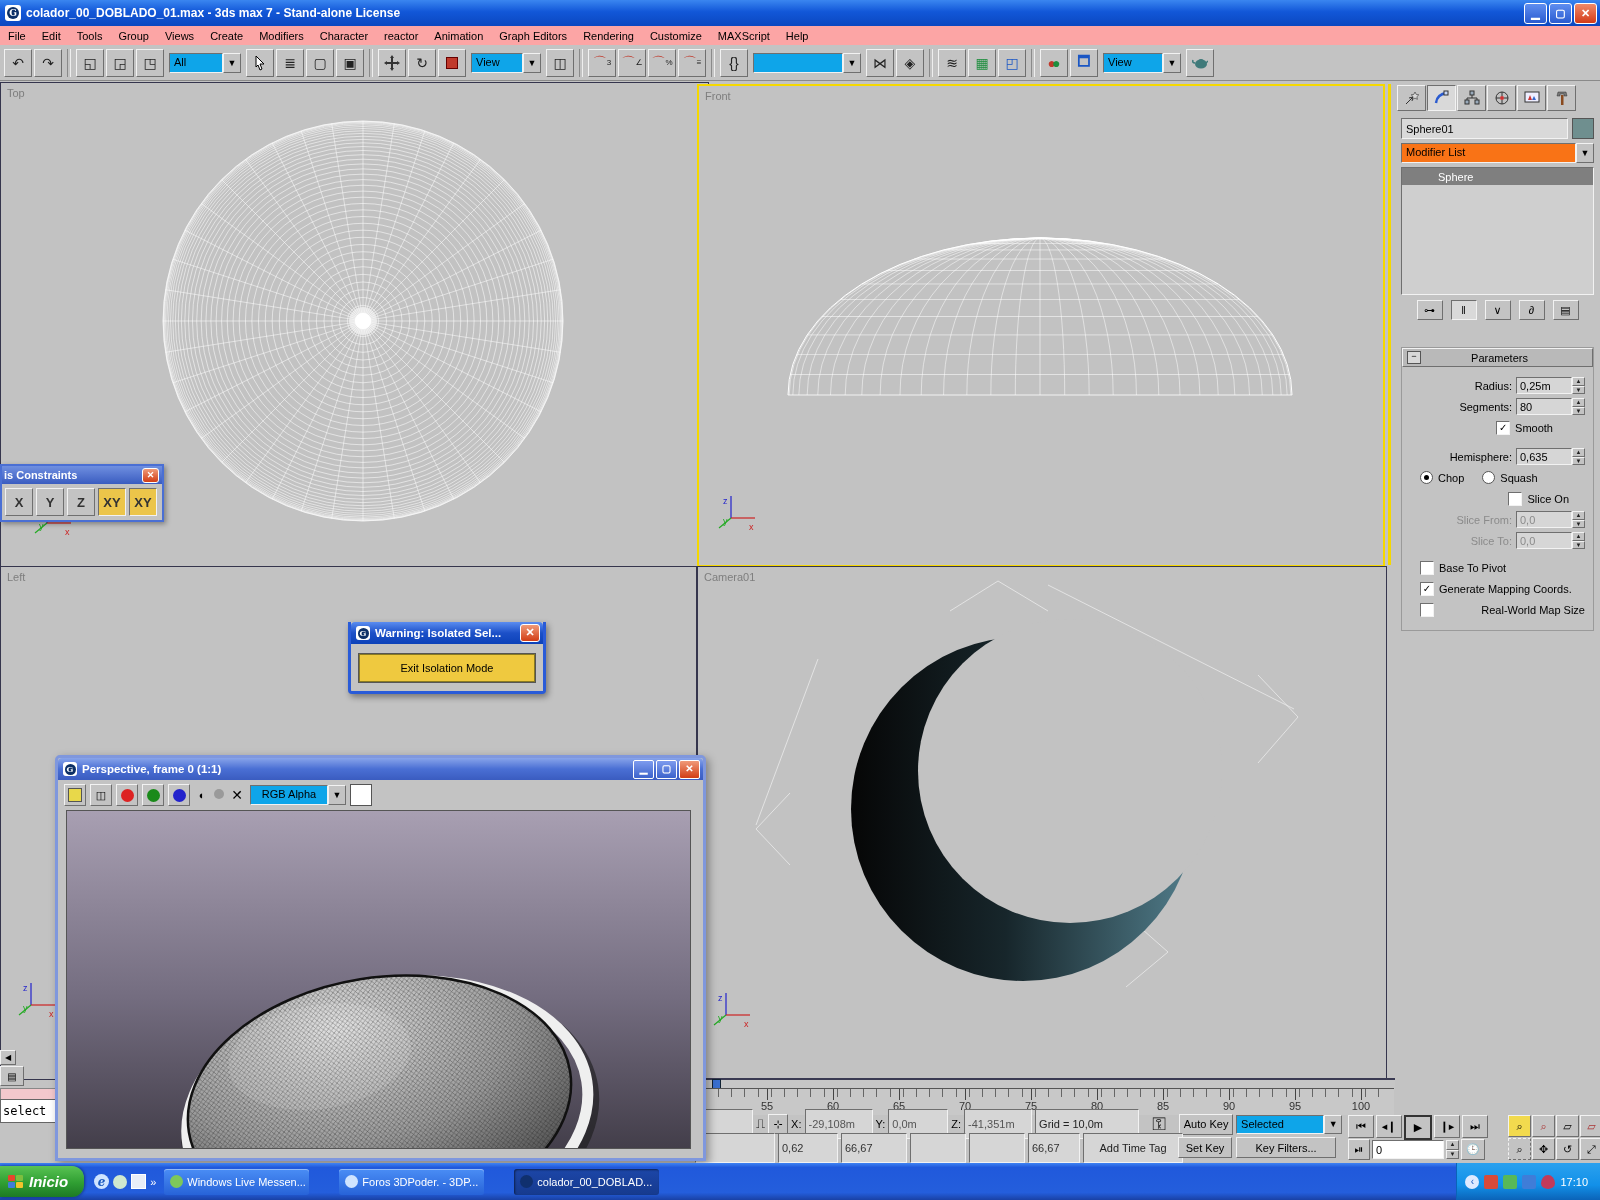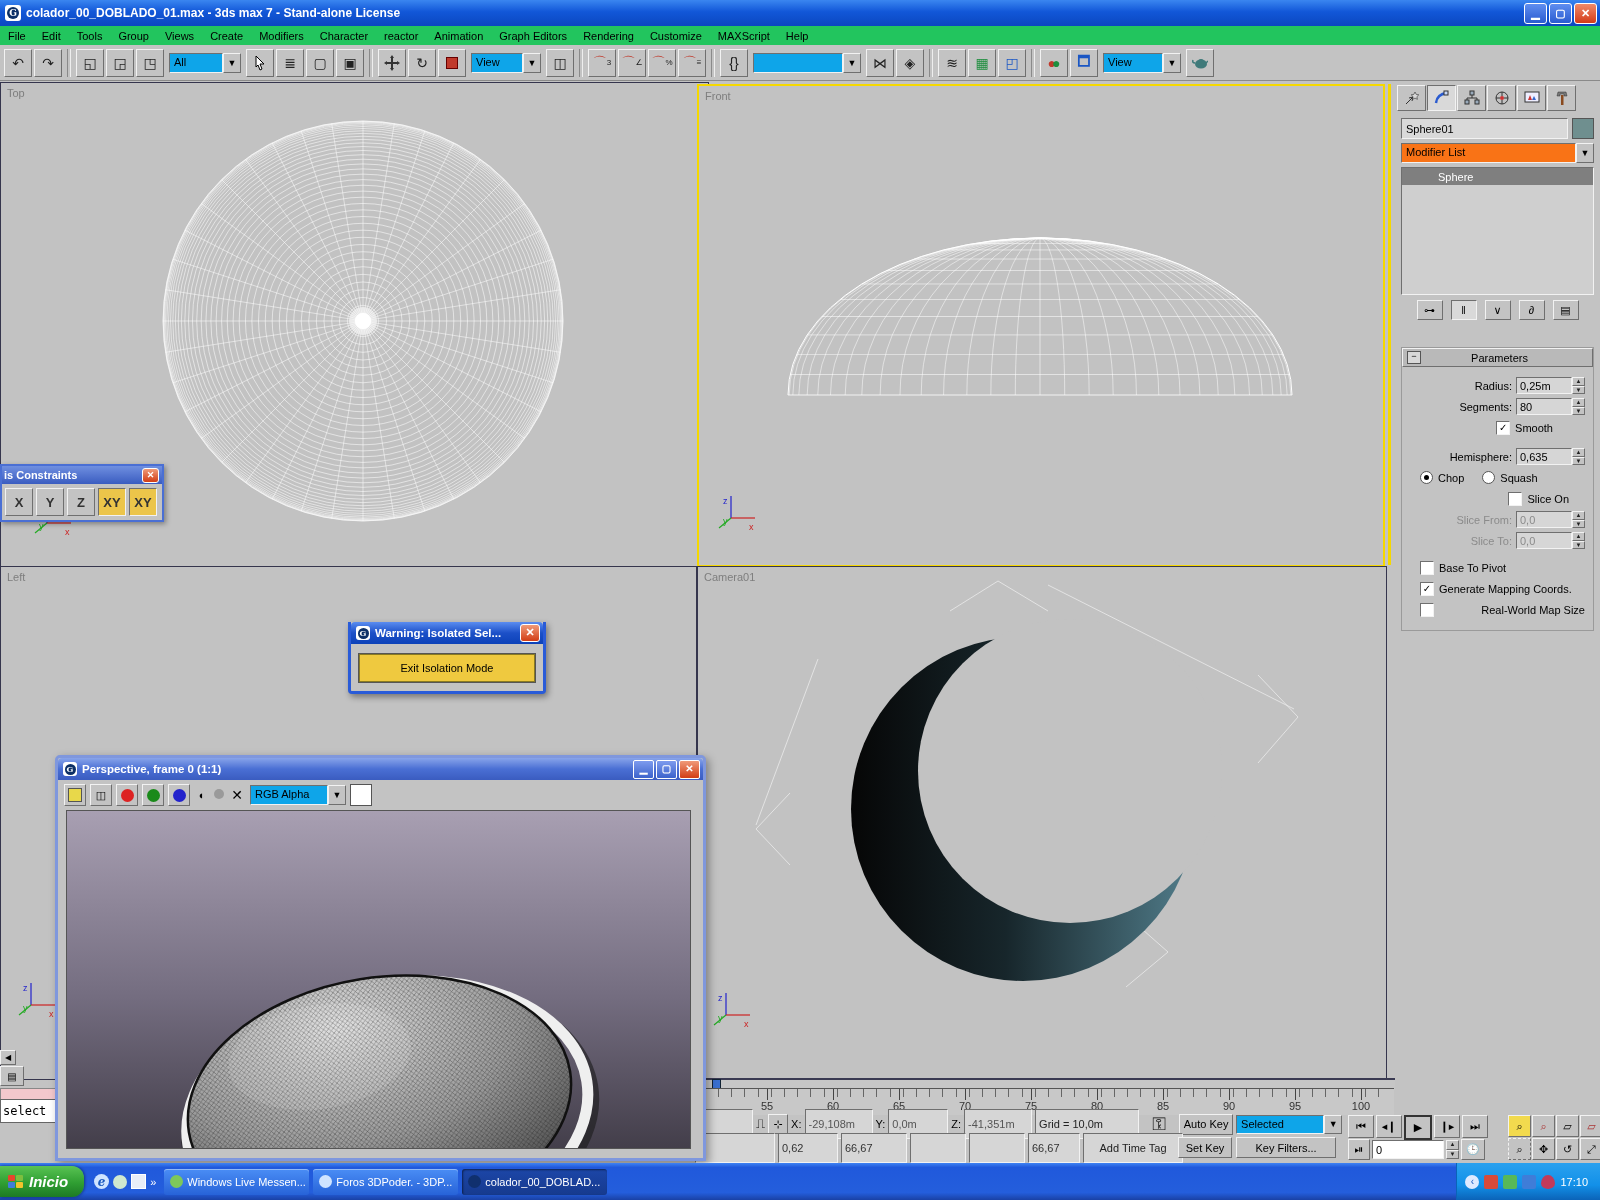--- a/index.html
+++ b/index.html
@@ -25,21 +25,21 @@
      background:linear-gradient(180deg,#3a86f0 0%,#1257d8 45%,#0b47c0 100%);
      display:flex;align-items:center;color:#fff;font-weight:bold;font-size:12px;}
   .maxlogo{width:16px;height:16px;border-radius:3px;background:#fff;display:inline-flex;
      align-items:center;justify-content:center;margin:0 5px;}
   .maxlogo i{width:12px;height:12px;border-radius:50%;background:#0c2f66;color:#fff;
      font-style:normal;font-size:9px;line-height:12px;text-align:center;font-family:"DejaVu Serif",serif;}
   .winbtns{margin-left:auto;display:flex;gap:2px;margin-right:3px;}
   .winbtn{width:21px;height:19px;border-radius:3px;color:#fff;font-size:11px;line-height:18px;
      text-align:center;background:linear-gradient(180deg,#5f8ef0,#2a5bd0);border:1px solid #fff;}
   .winbtn.close{background:linear-gradient(180deg,#ef8a6a,#d43b18);}
-  #menubar{left:0;top:26px;width:1600px;height:19px;background:#22c55e;
+  #menubar{left:0;top:26px;width:1600px;height:19px;background:#fca5a5;
      border-bottom:5px solid #0f766e;display:flex;align-items:center;}
   #menubar span{padding:2px 8px;}
   #toolbar{left:0;top:45px;width:1600px;height:36px;background:#c3c3c3;
      border-bottom:1px solid #8a8a8a;display:flex;align-items:center;gap:2px;padding-left:4px;box-sizing:border-box;}
   .tbtn{width:26px;height:26px;font-size:14px;color:#222;}
   .tsep{width:2px;height:28px;border-left:1px solid #8a8a8a;border-right:1px solid #eee;margin:0 3px;}
   .red{color:#c0392b;} .grn{color:#1e8e3e;} .blu{color:#1a56c4;}
   
   .vp{background:#c2c2c2;border:1px solid #35354d;}
   .vplabel{position:absolute;left:6px;top:4px;color:#7e7e7e;font-size:11px;}
@@ -760,21 +760,21 @@
         </span>
       <span class="btn3d" style="width:20px;height:20px;">
           <span class="dot" style="background:#1a8a1a;"></span>
         </span>
       <span class="btn3d" style="width:20px;height:20px;">
           <span class="dot" style="background:#22c;"></span>
         </span>
       <span style="width:16px;text-align:center;">◐</span>
       <span><span class="dot" style="background:#9a9a9a;width:10px;height:10px;"></span></span>
       <span style="width:18px;text-align:center;font-size:14px;">✕</span>
-      <span class="dd" style="width:96px;height:20px;">
+      <span class="dd" style="width:96px;height:20px;text-align:center;">
         <span class="val">RGB Alpha</span>
           <span class="arw">▼</span>
       </span>
       <span style="width:20px;height:20px;background:#fff;border:1px solid #555;"></span>
     </div>
     <div style="position:relative;margin:0 8px;width:623px;height:337px;overflow:hidden;border:1px solid #555;">
       <svg id="svg-render" width="623" height="337">
           <defs>
             <linearGradient id="rbg" x1="0" x2="0" y1="0" y2="1">
               <stop offset="0%" stop-color="#a89fb2"></stop>
@@ -811,21 +811,21 @@
           <i style="background:#7dbf3f;"></i>
           <i style="background:#3f7dd8;"></i>
           <i style="background:#f2c32c;"></i>
       </span>
       <span>Inicio</span>
     </div>
     <span class="dot" style="background:#cfe4ff;width:15px;height:15px;margin-right:4px;display:flex;align-items:center;justify-content:center;color:#1a5ac0;font-family:'DejaVu Serif',serif;font-style:italic;font-weight:bold;font-size:12px;">e</span>
     <span class="dot" style="background:#cfe8cf;width:14px;height:14px;margin-right:4px;"></span>
     <span style="width:13px;height:13px;background:#e8eef8;border:1px solid #fff;margin-right:4px;"></span>
     <span style="color:#fff;margin-right:8px;">»</span>
-    <span id="taskbtns" style="display:flex;">
+    <span id="taskbtns" style="display:flex;gap:26px;">
         <span class="taskbtn">
           <span style="width: 13px; height: 13px; border-radius: 50%; flex: 0 0 auto; background: rgb(125, 200, 90);"></span>
           <span>Windows Live Messen...</span>
         </span>
         <span class="taskbtn">
           <span style="width: 13px; height: 13px; border-radius: 50%; flex: 0 0 auto; background: rgb(207, 228, 255);"></span>
           <span>Foros 3DPoder. - 3DP...</span>
         </span>
         <span class="taskbtn active">
           <span style="width: 13px; height: 13px; border-radius: 50%; flex: 0 0 auto; background: rgb(16, 48, 110);"></span>

